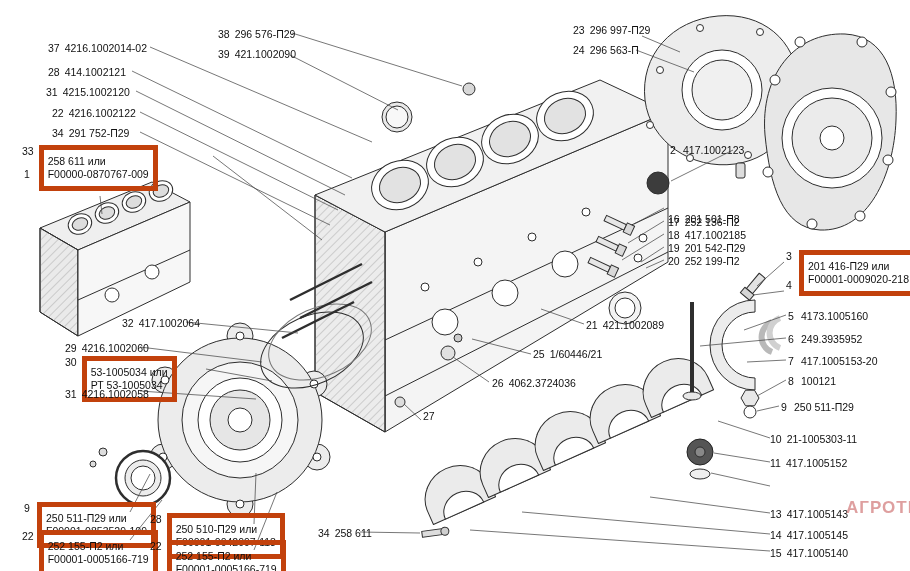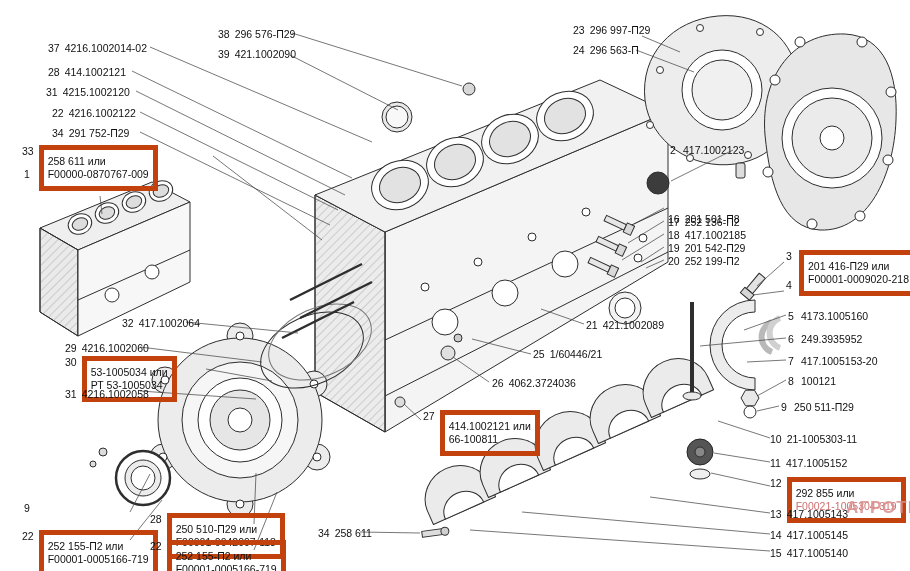--- a/index.html
+++ b/index.html
@@ -385,27 +385,20 @@
       <span class="txt">250 511-П29</span>
     </div>
 <div class="callout" style="left:770px;top:433px">
       <span class="num">10</span>
       <span class="txt">21-1005303-11</span>
     </div>
 <div class="callout" style="left:770px;top:457px">
       <span class="num">11</span>
       <span class="txt">417.1005152</span>
     </div>
-<div class="callout" style="left:770px;top:477px">
-      <span class="num">12</span>
-      <span class="box">
-        <div>292 855 или</div>
-        <div class="red">F00021-1005304-319</div>
-      </span>
-    </div>
 <div class="callout" style="left:770px;top:508px">
       <span class="num">13</span>
       <span class="txt">417.1005143</span>
     </div>
 <div class="callout" style="left:770px;top:529px">
       <span class="num">14</span>
       <span class="txt">417.1005145</span>
     </div>
 <div class="callout" style="left:770px;top:547px">
       <span class="num">15</span>
@@ -437,27 +430,27 @@
 <div class="callout" style="left:533px;top:348px">
       <span class="num">25</span>
       <span class="txt">1/60446/21</span>
     </div>
 <div class="callout" style="left:492px;top:377px">
       <span class="num">26</span>
       <span class="txt">4062.3724036</span>
     </div>
 <div class="callout" style="left:423px;top:410px">
       <span class="num">27</span>
-      <span class="box">
-        <div>414.1002121 или</div>
-        <div>66-100811</div>
-      </span>
     </div>
 <div class="callout" style="left:22px;top:502px">
       <span class="num">9</span>
+      <span class="box">
+        <div>250 511-П29 или</div>
+        <div>F00001-0853529-109</div>
+      </span>
     </div>
 <div class="callout" style="left:22px;top:530px">
       <span class="num">22</span>
       <span class="box">
         <div>252 155-П2 или</div>
         <div>F00001-0005166-719</div>
       </span>
     </div>
 <div class="callout" style="left:150px;top:513px">
       <span class="num">28</span>

